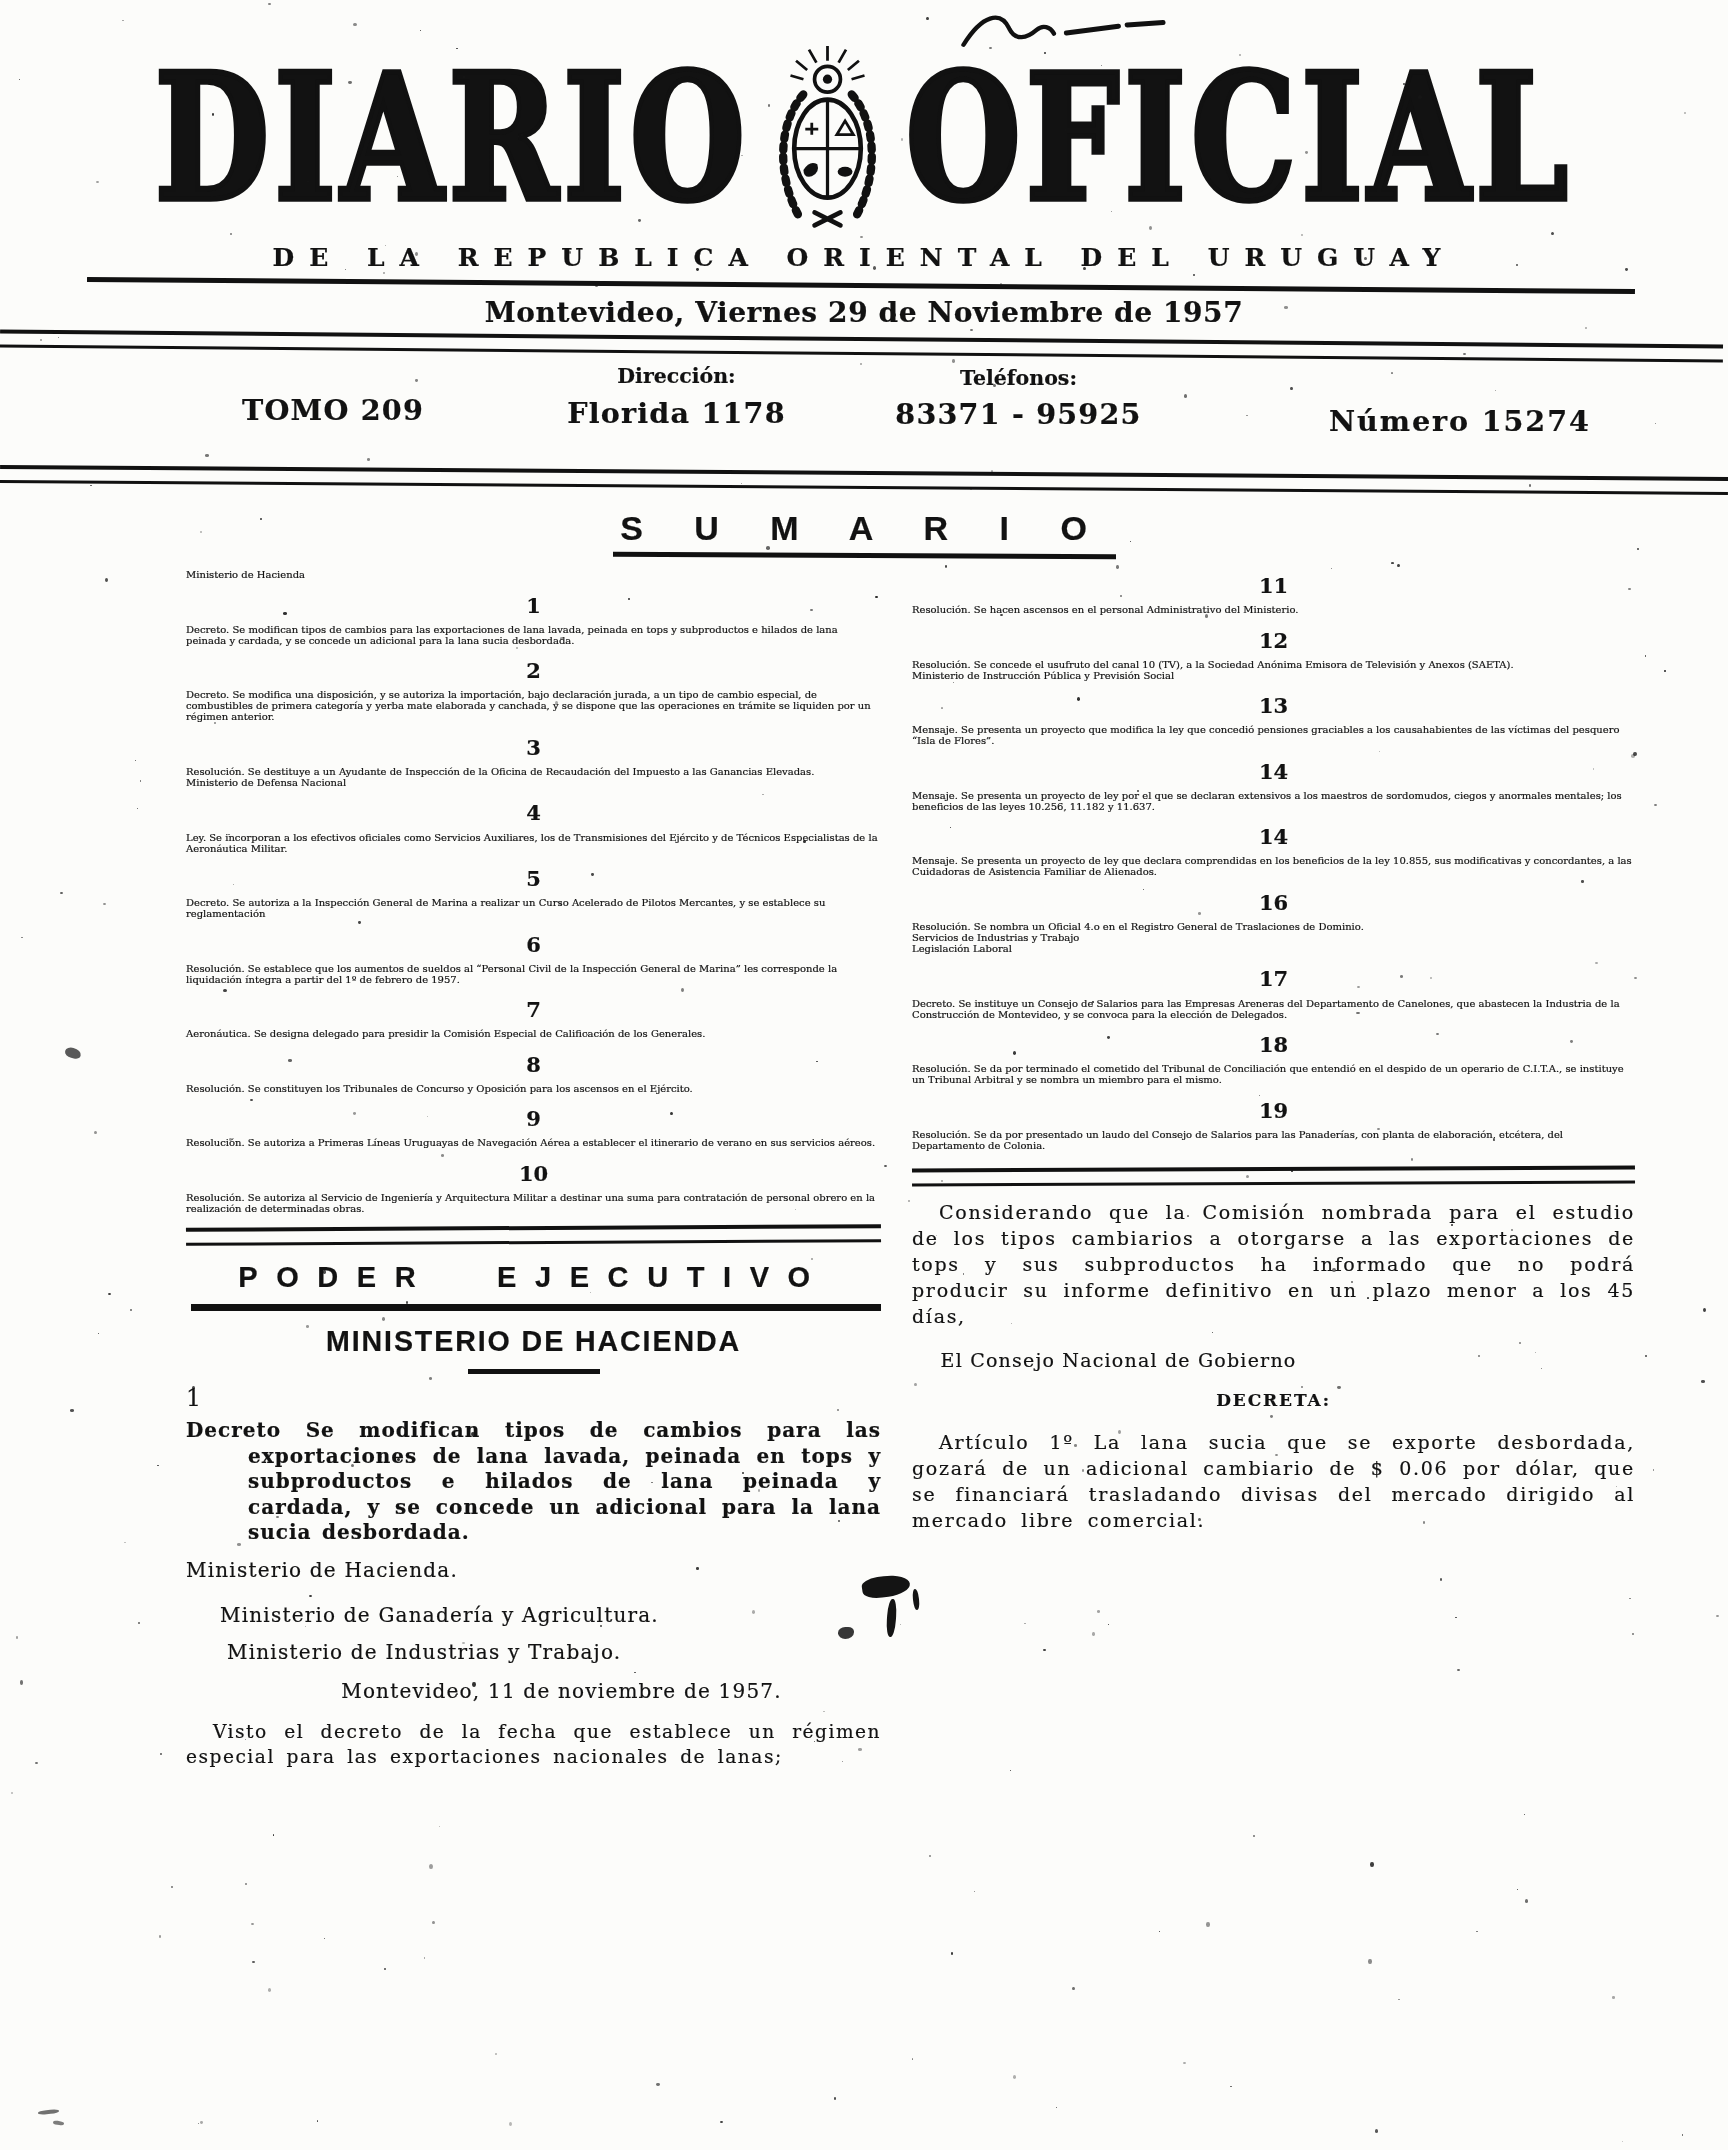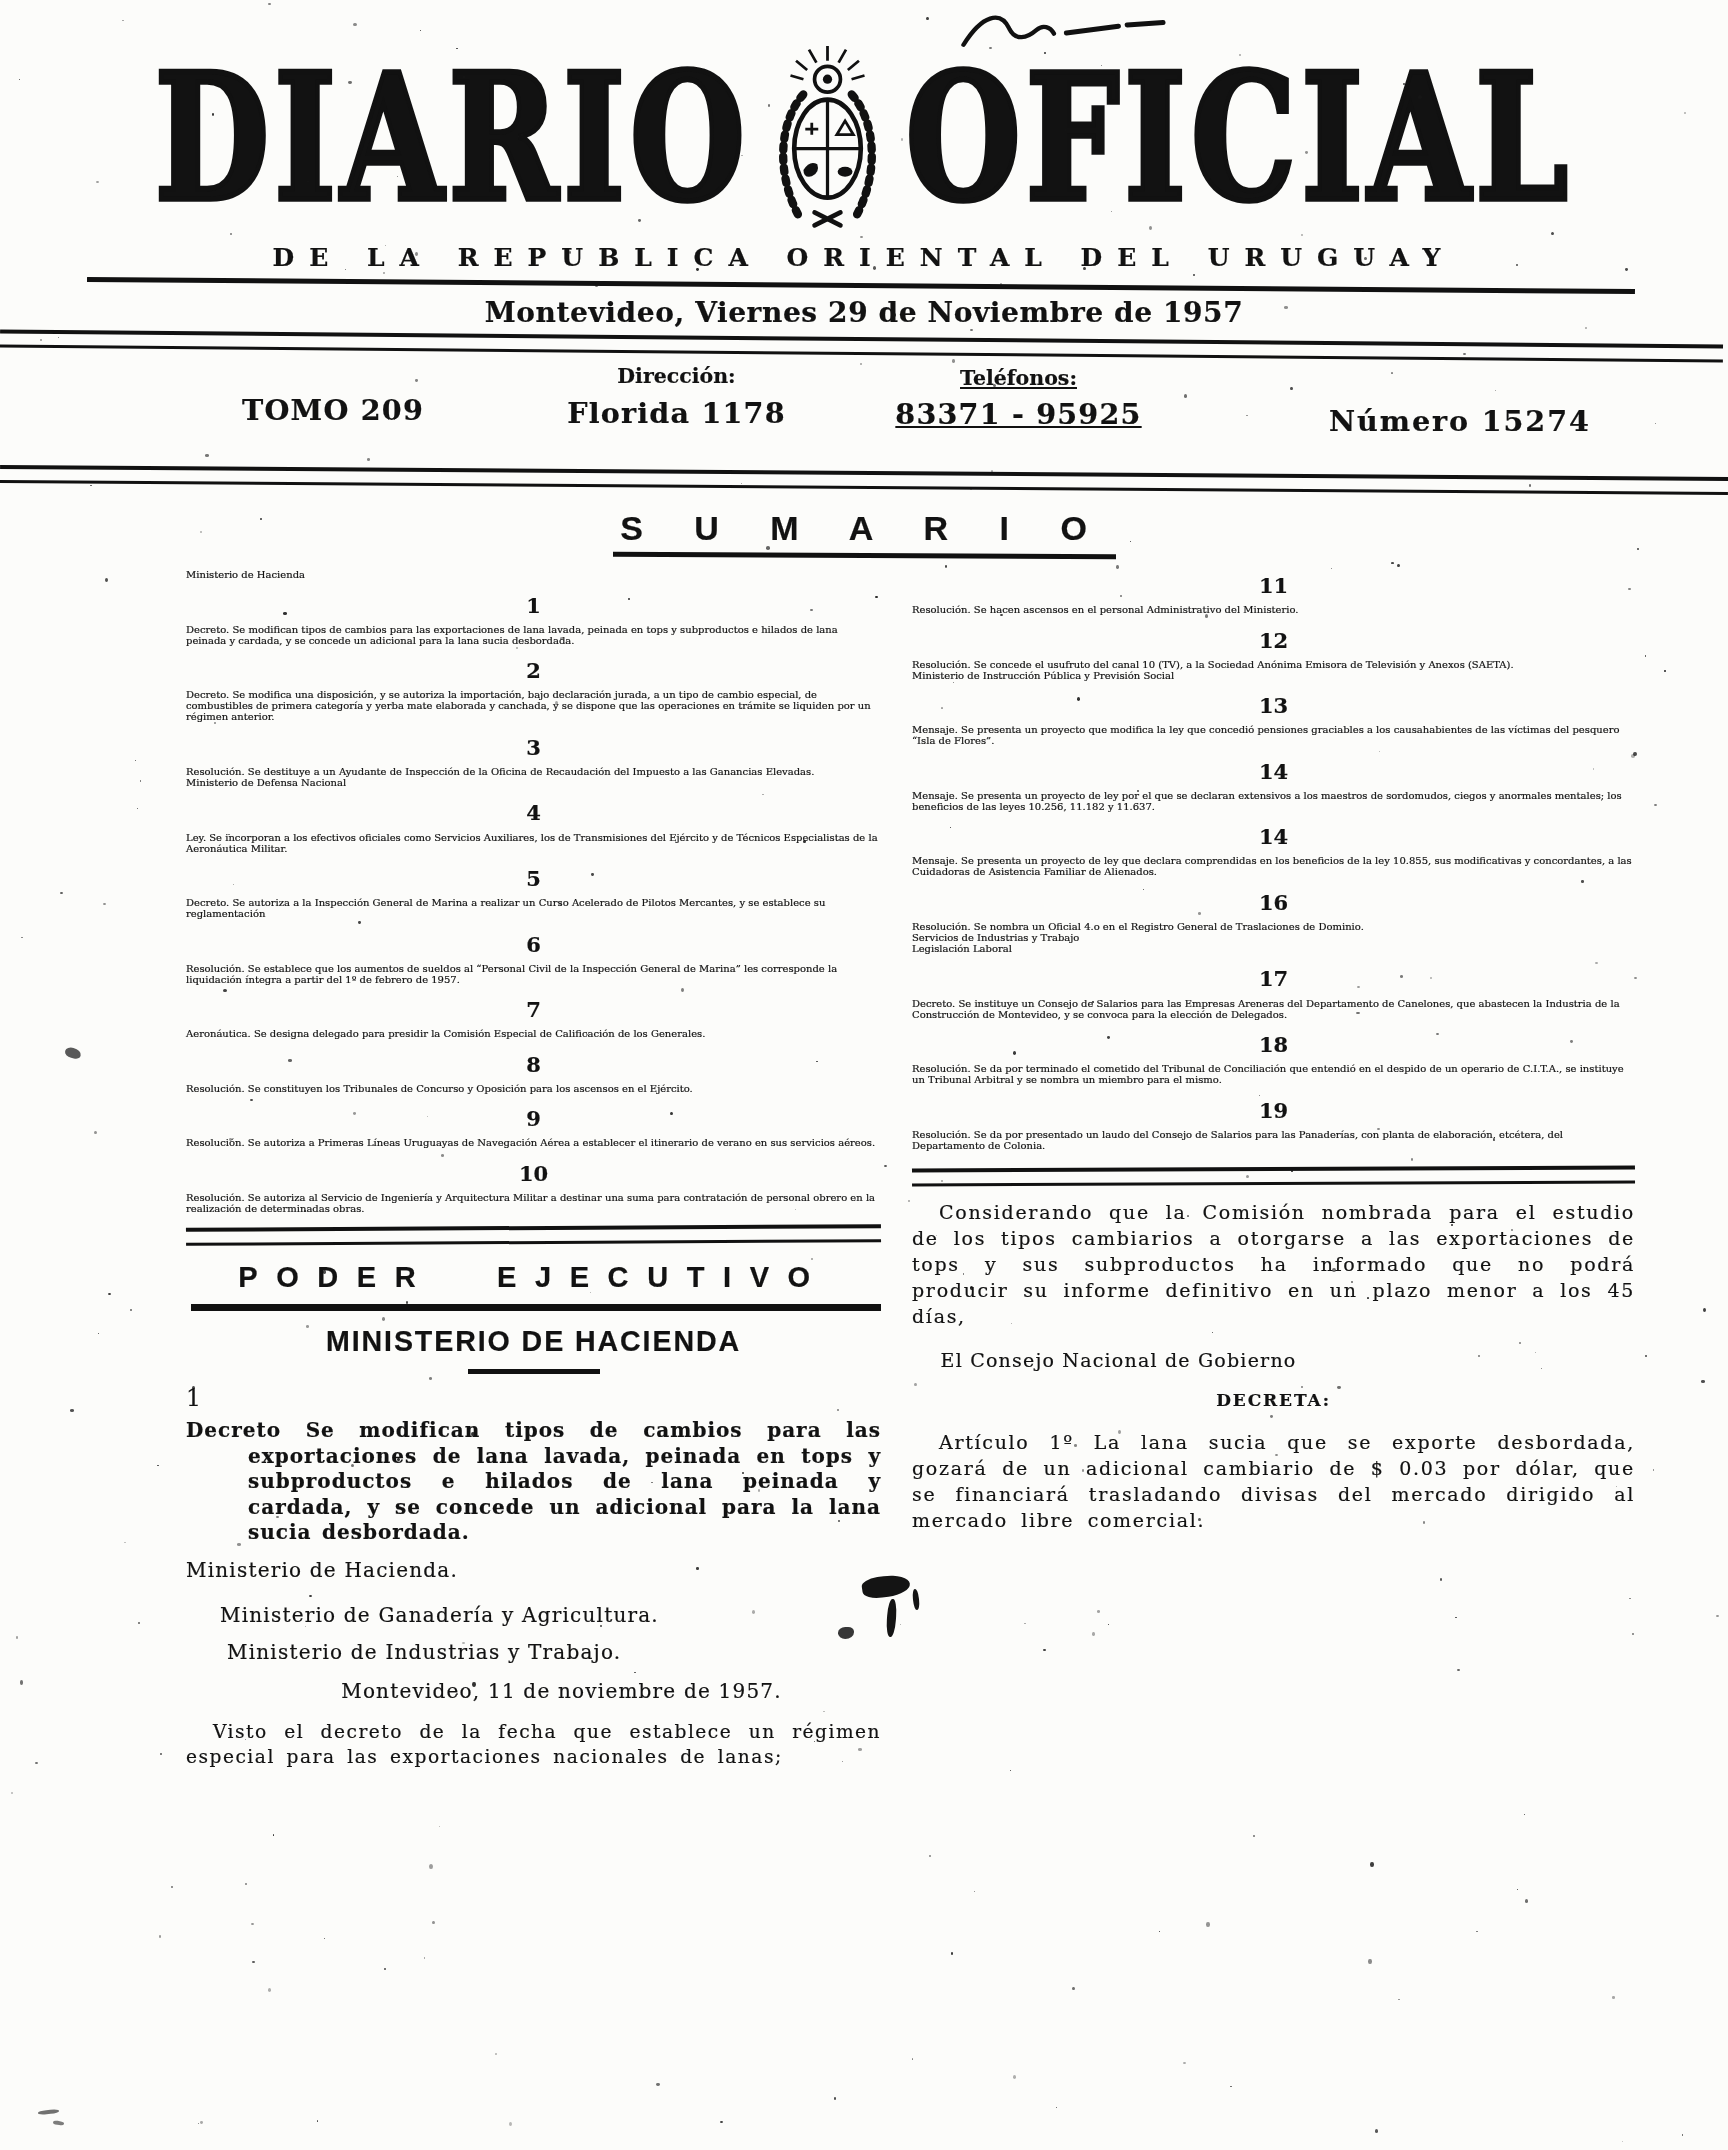--- a/index.html
+++ b/index.html
@@ -16,21 +16,21 @@
   .hrule{height:5px;background:#111;}
   .r1{margin:11.2px 93px 0 87px;transform:rotate(0.45deg);}
   .hrule2{height:10.6px;border-top:4.3px solid #111;border-bottom:3.1px solid #111;}
   .r2{margin:7.5px 5px 0 0;transform:rotate(0.5deg);}
   .r3{margin:15px 0 0 0;transform:rotate(0.4deg);}
   .dateline{text-align:center;font-weight:bold;font-size:28px;margin-top:8.7px;letter-spacing:0.6px;}
   .info-band{position:relative;height:92px;margin-top:10px;}
   .tomo{position:absolute;left:242px;top:28.6px;font-weight:bold;font-size:28.6px;letter-spacing:1.2px;}
   .cell{position:absolute;text-align:center;}
   .direccion{left:546px;width:261px;top:0;}
-  .telefonos{left:888px;width:261px;top:1.2px;text-decoration:underline;}
+  .telefonos{left:888px;width:261px;top:1.2px;}
   .cell .lbl{font-weight:bold;font-size:20.5px;}
   .cell .val{font-weight:bold;font-size:28.6px;margin-top:7.5px;letter-spacing:1.2px;}
   .numero{position:absolute;left:1329px;top:40px;font-weight:bold;font-size:28.6px;letter-spacing:1.9px;}
   
   .sumario-title{text-align:center;font-family:"Liberation Sans",sans-serif;font-weight:bold;
                  font-size:34px;letter-spacing:21px;margin-top:20px;}
   .sumario-underline{width:503px;height:5px;background:#111;margin:5px auto 0;transform:rotate(0.3deg);}
   .cols{display:flex;padding:8.7px 93px 0 186px;gap:31px;}
   .col-left{width:695px;flex:none;}
   .col-right{flex:1;min-width:0;}
@@ -241,21 +241,21 @@
   </div>
           <div class="block">
     <div class="b-num">19</div>
     <div class="b-text">Resolución. Se da por presentado un laudo del Consejo de Salarios para las Panaderías, con planta de elaboración, etcétera, del Departamento de Colonia.</div>
   </div>
         </div>
       <div class="hrule2 end-right"></div>
       <p class="para loose p2">Considerando que la Comisión nombrada para el estudio de los tipos cambiarios a otorgarse a las exportaciones de tops y sus subproductos ha informado que no podrá producir su informe definitivo en un plazo menor a los 45 días,</p>
       <div class="consejo">El Consejo Nacional de Gobierno</div>
       <div class="decreta">DECRETA:</div>
-      <p class="para loose articulo">Artículo 1º La lana sucia que se exporte desbordada, gozará de un adicional cambiario de $ 0.03 por dólar, que se financiará trasladando divisas del mercado dirigido al mercado libre comercial.</p>
+      <p class="para loose articulo">Artículo 1º La lana sucia que se exporte desbordada, gozará de un adicional cambiario de $ 0.06 por dólar, que se financiará trasladando divisas del mercado dirigido al mercado libre comercial.</p>
     </div>
   </div>
 
   <div class="smudge sm1"></div>
   <div class="smudge sm2"></div>
   <div class="smudge sm3"></div>
   <div class="smudge sm4"></div>
   <div class="smudge sm5"></div>
   <div class="smudge sm6"></div>
   <div class="smudge sm7"></div>

